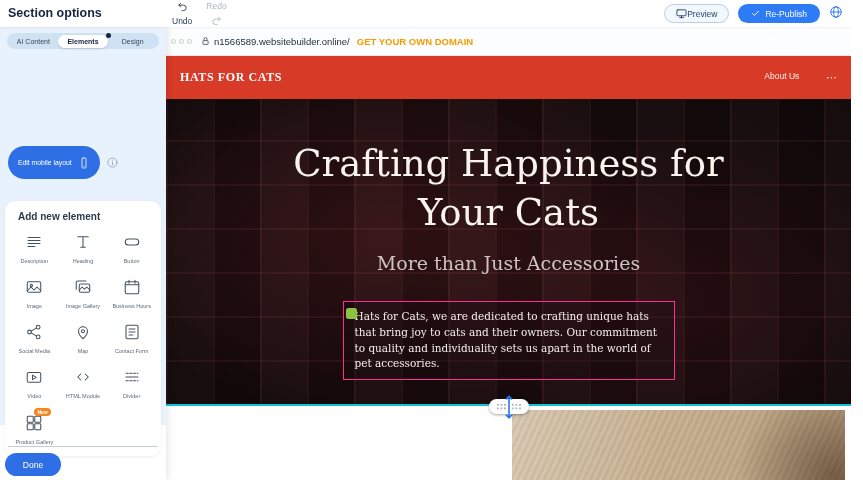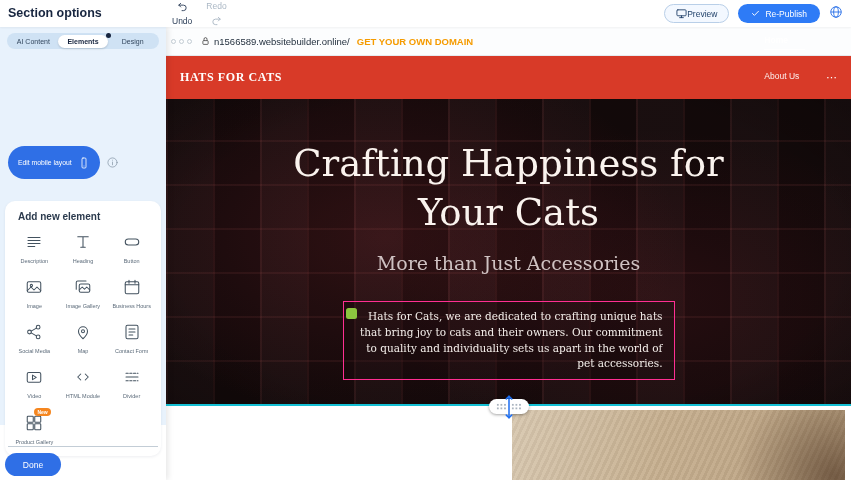--- a/index.html
+++ b/index.html
@@ -66,21 +66,21 @@
       radial-gradient(ellipse 600px 300px at 50% 50%, transparent 55%, rgba(0,0,0,.45)),
       repeating-linear-gradient(90deg, rgba(190,90,90,.10) 0 2px, transparent 2px 47px),
       repeating-linear-gradient(0deg, rgba(190,90,90,.10) 0 2px, transparent 2px 44px),
       repeating-linear-gradient(90deg, rgba(255,255,255,.02) 0 47px, rgba(0,0,0,.14) 47px 94px),
       radial-gradient(ellipse 420px 260px at 32% 45%, rgba(130,40,48,.30), transparent 70%),
       radial-gradient(ellipse 380px 240px at 72% 65%, rgba(110,32,40,.25), transparent 70%);
   }
   .hero-title { margin:0 auto; padding-top:40px; width:500px; font-family:"DejaVu Serif", serif; font-weight:400; font-size:37px; line-height:1.33; color:#faf3ee; text-align:center; }
   .hero-sub { margin-top:15px; font-family:"DejaVu Serif", serif; font-size:19px; color:#cfc2c2; text-align:center; }
   .para-box { position:absolute; top:202px; left:50%; transform:translateX(-50%); width:332px; border:1px solid #ff2f92; padding:7px 11px; background:rgba(20,8,10,.25); }
-  .para-text { font-family:"DejaVu Serif", serif; font-size:10.5px; line-height:1.5; color:#f4eeea; text-align:right; }
+  .para-text { font-family:"DejaVu Serif", serif; font-size:10.5px; line-height:1.5; color:#f4eeea; text-align:left; }
   .drag-green { position:absolute; left:2px; top:6px; width:11px; height:11px; background:#8bc53f; border-radius:2.5px; cursor:grab; }
   .section-line { position:absolute; left:0; right:0; bottom:0; height:2px; background:#14c0d4; }
   .resize-handle { position:absolute; left:50%; bottom:-8px; transform:translateX(-50%); width:40px; height:15px; background:#fff; border-radius:8px; box-shadow:0 1px 3px rgba(0,0,0,.35); display:flex; align-items:center; justify-content:center; gap:4px; z-index:4; cursor:ns-resize; }
   .grip { width:11px; height:7px; background-image:radial-gradient(circle, #aab4bf 0.8px, transparent 1px); background-size:3.6px 3.6px; }
   .resize-arrow { position:absolute; left:50%; top:50%; transform:translate(-50%,-50%); }
   .resize-arrow svg { width:9px; height:27px; stroke:#1d6ff2; fill:none; stroke-width:1.7; stroke-linecap:round; stroke-linejoin:round; display:block; }
 
   .below { position:relative; height:74px; background:#fff; z-index:1; }
   .photo { position:absolute; left:346px; right:6px; top:4px; bottom:0;
     background-image:

